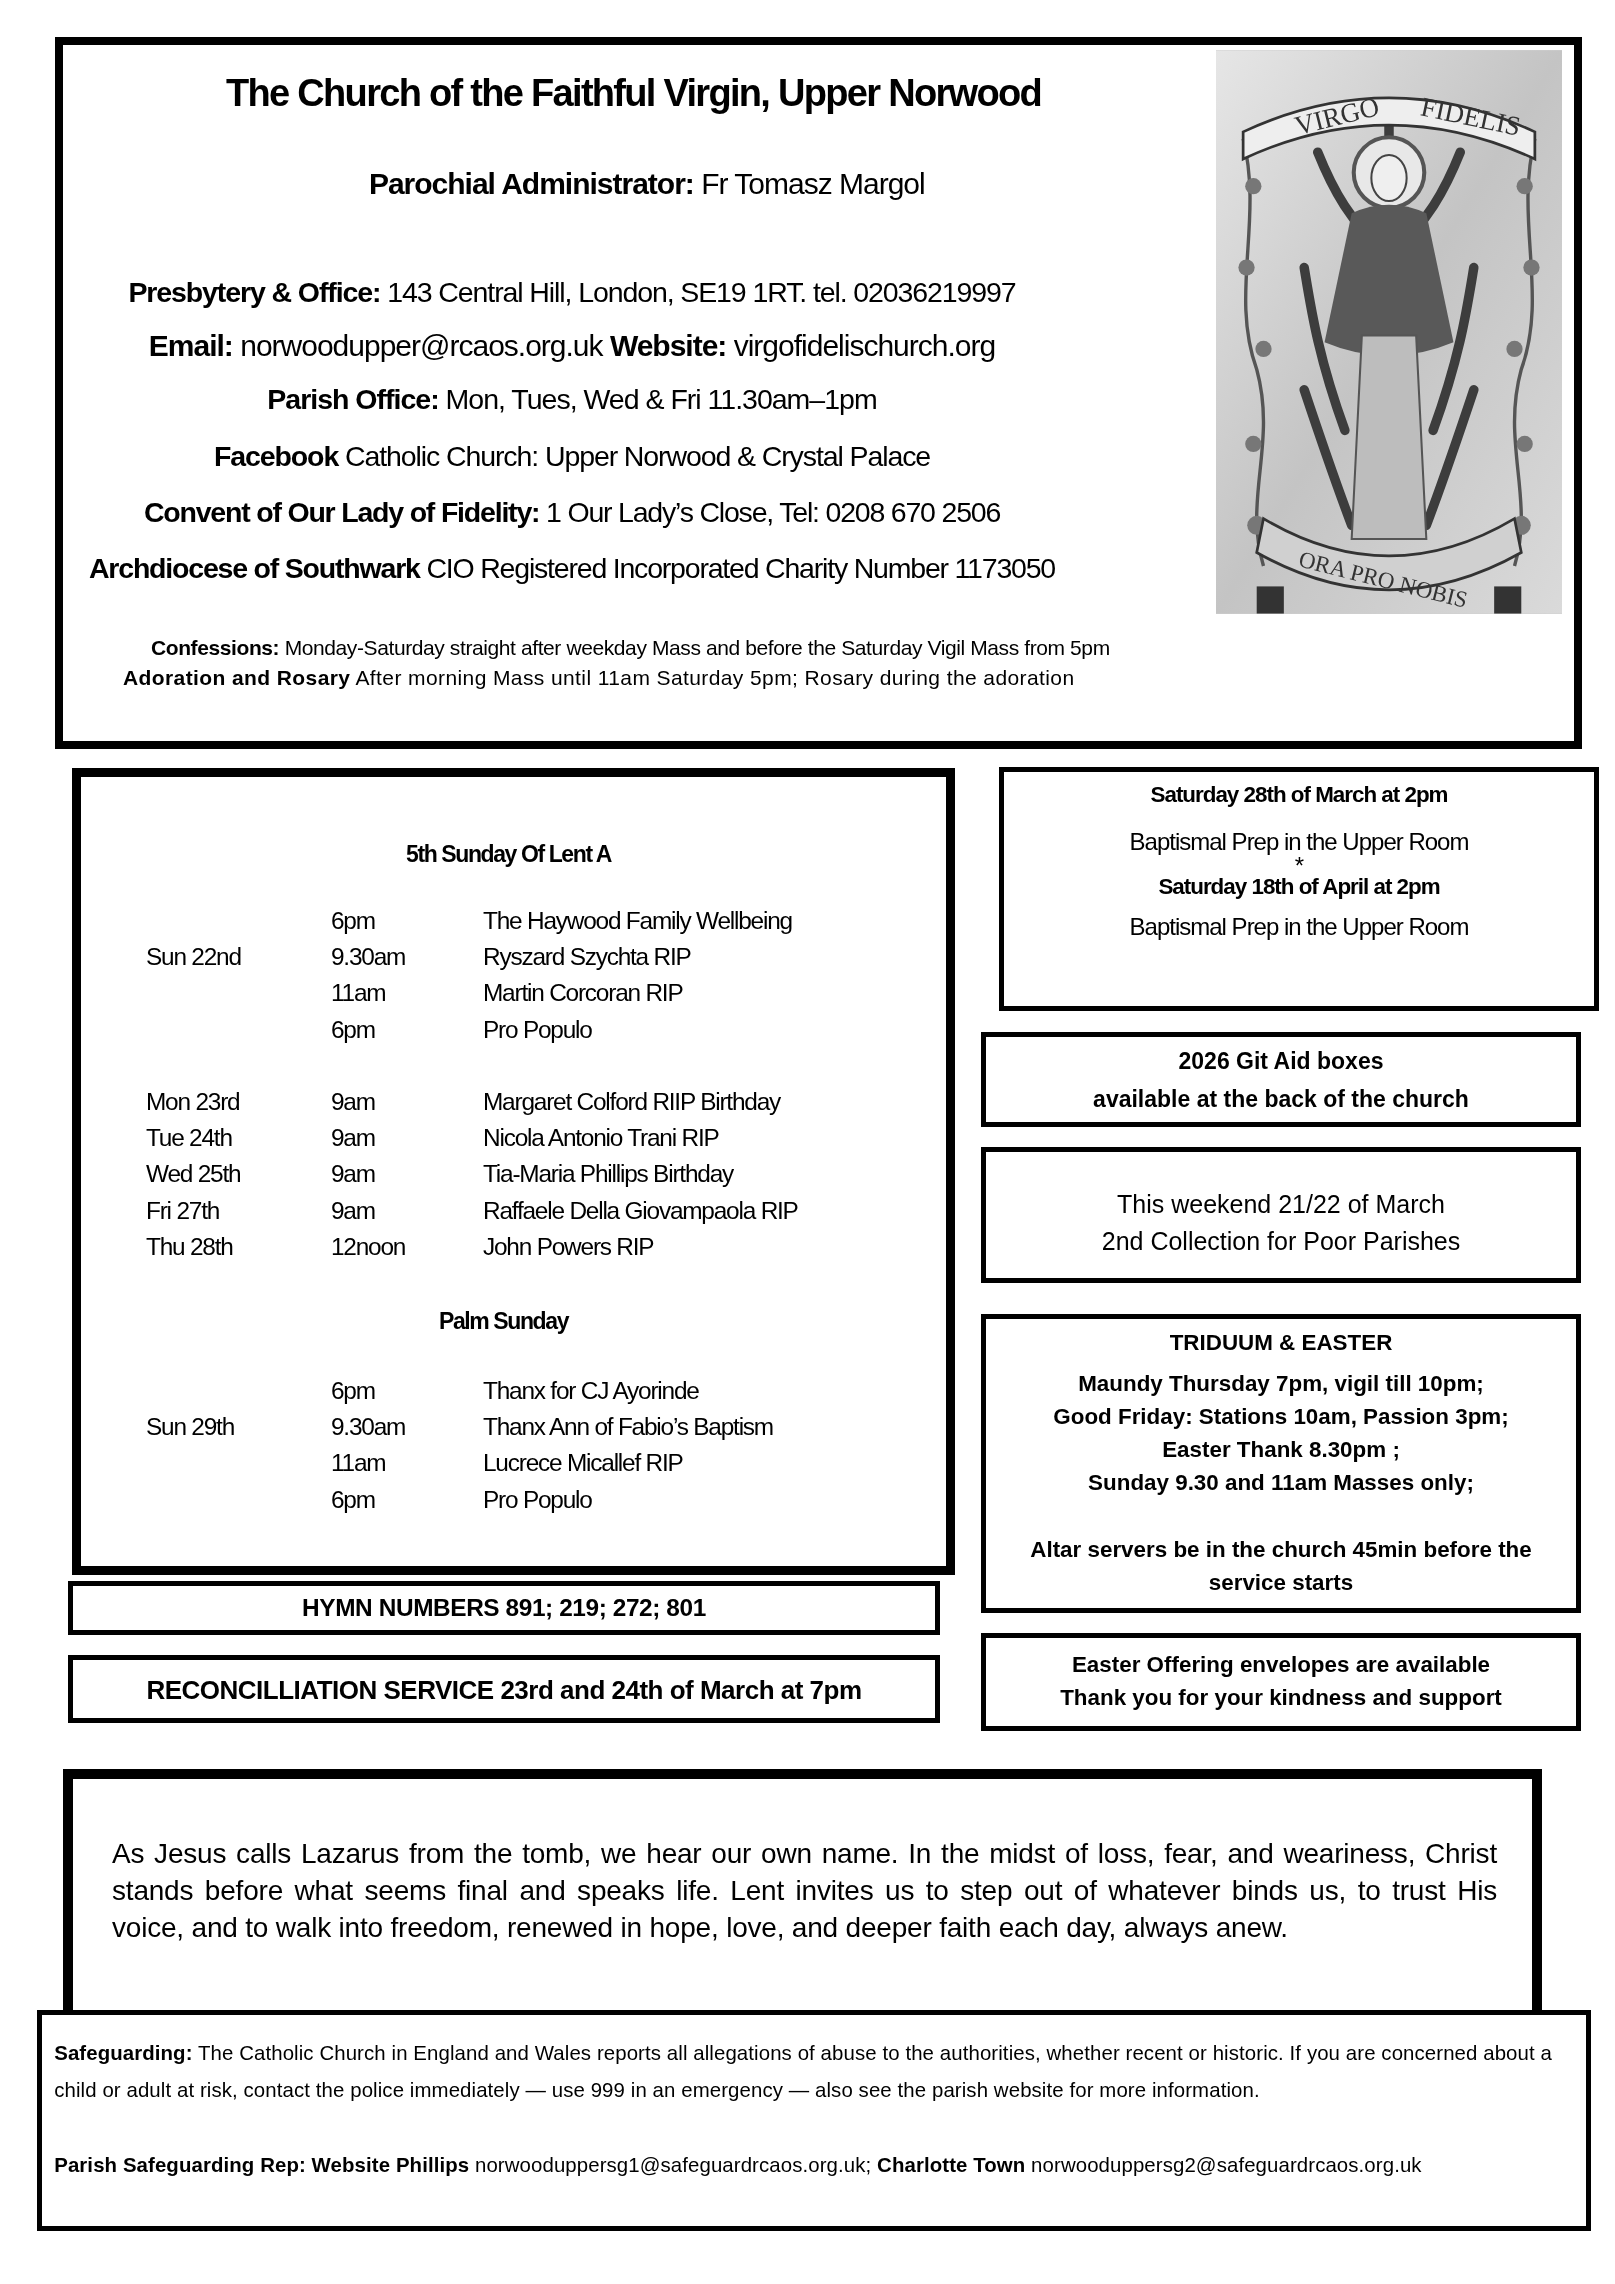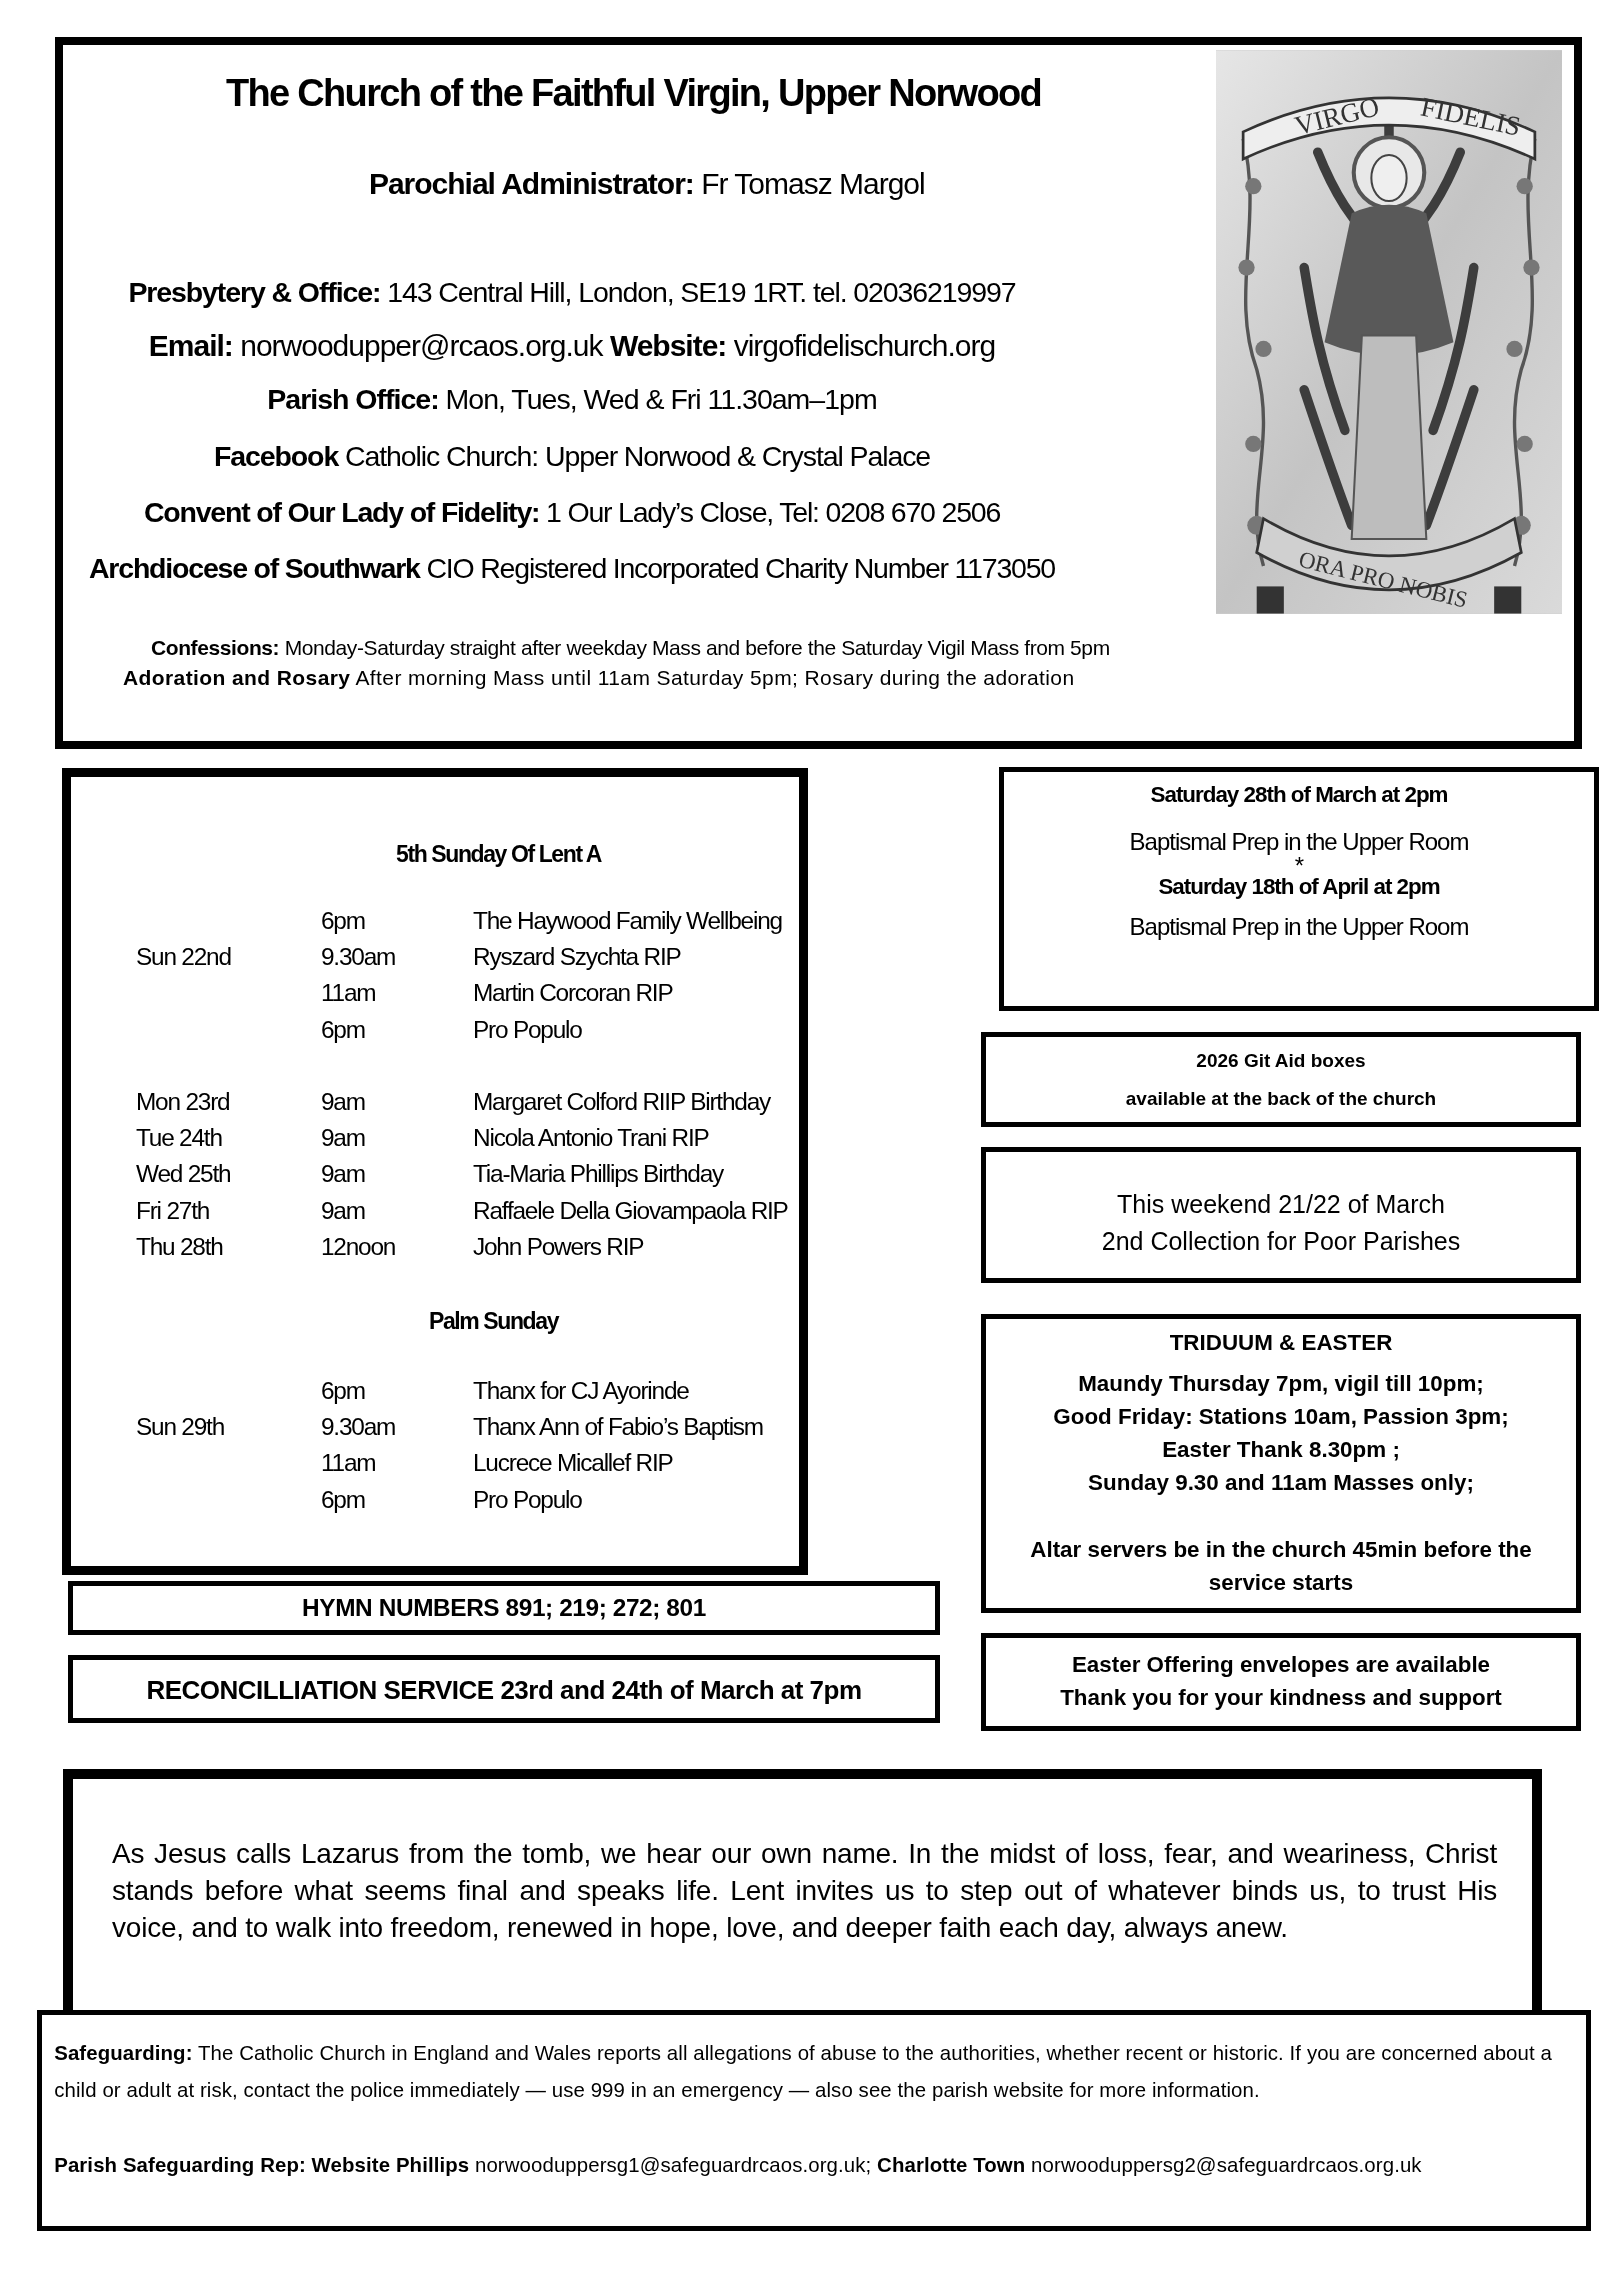--- a/index.html
+++ b/index.html
@@ -18,37 +18,37 @@
   #email { top:284px; font-size:30px; letter-spacing:-1px; left:-68px;}
   #office { top:338px; font-size:28.5px; letter-spacing:-1px; left:-68px;}
   #facebook { top:395px; font-size:28.5px; letter-spacing:-1.1px; left:-68px;}
   #convent { top:451px; font-size:28.5px; letter-spacing:-1.2px; left:-68px;}
   #archd { top:507px; font-size:28.5px; letter-spacing:-1.2px; left:-68px;}
   #confessions { position:absolute; top:591px; left:88px; font-size:21px; letter-spacing:-0.4px; white-space:nowrap; }
   #adoration { position:absolute; top:621px; left:60px; font-size:21px; letter-spacing:0.4px; white-space:nowrap; }
   #banner { position:absolute; left:1153px; top:5.4px; width:346px; height:564px; overflow:hidden; background:#cfcfcf; }
 
   
-  #schedule { left:62px; top:768px; width:746px; height:807px; border-width:9.5px; }
+  #schedule { left:72px; top:768px; width:883px; height:807px; border-width:9.5px; }
   .sched-heading { position:absolute; font-weight:bold; font-size:23px; letter-spacing:-1.4px; white-space:nowrap; }
   .srow { position:absolute; left:0; height:37px; font-size:24.4px; letter-spacing:-1.2px; white-space:nowrap; }
   .srow span { position:absolute; top:0; }
   .c-day { left:65px; }
   .c-time { left:250px; }
   .c-int { left:402px; }
 
   
   #hymns { left:68px; top:1581px; width:872px; height:54px; border-width:5.4px; text-align:center; font-size:24.4px; font-weight:bold; line-height:43px; letter-spacing:-0.4px; }
   #recon { left:68px; top:1655px; width:872px; height:68px; border-width:5.4px; text-align:center; font-size:26px; font-weight:bold; line-height:61px; letter-spacing:-0.5px; }
 
   
   .rbox { left:981px; width:600px; border-width:5.4px; text-align:center; }
   #baptism { top:767px; height:244px;margin-left:18px; }
   #baptism .l { position:absolute; left:0; width:100%; white-space:nowrap; font-size:24px; letter-spacing:-1px; }
-  #gitaid { top:1032px; height:95px; font-weight:bold; font-size:19px; line-height:38px; padding-top:5.4px; }
+  #gitaid { top:1032px; height:95px; font-weight:bold; font-size:23px; line-height:38px; padding-top:5.4px; }
   #collection { top:1147px; height:136px; font-size:25px; line-height:37px; padding-top:34px; }
   #triduum { top:1314px; height:299px; font-weight:bold; font-size:22.4px; line-height:33px; padding-top:6.8px; }
   #offering { top:1633px; height:98px; font-weight:bold; font-size:22.4px; line-height:33px; padding-top:9.5px; }
 
   
   #reflection { left:63px; top:1769px; width:1479px; height:287px; border-width:10.2px; }
   #reflection p { position:absolute; left:39px; top:56px; width:1385px; margin:0; font-size:28px; line-height:37px; text-align:justify; letter-spacing:-0.2px; }
 
   
   #safeguarding { left:37px; top:2010px; width:1554px; height:221px; border-width:5.4px; }

